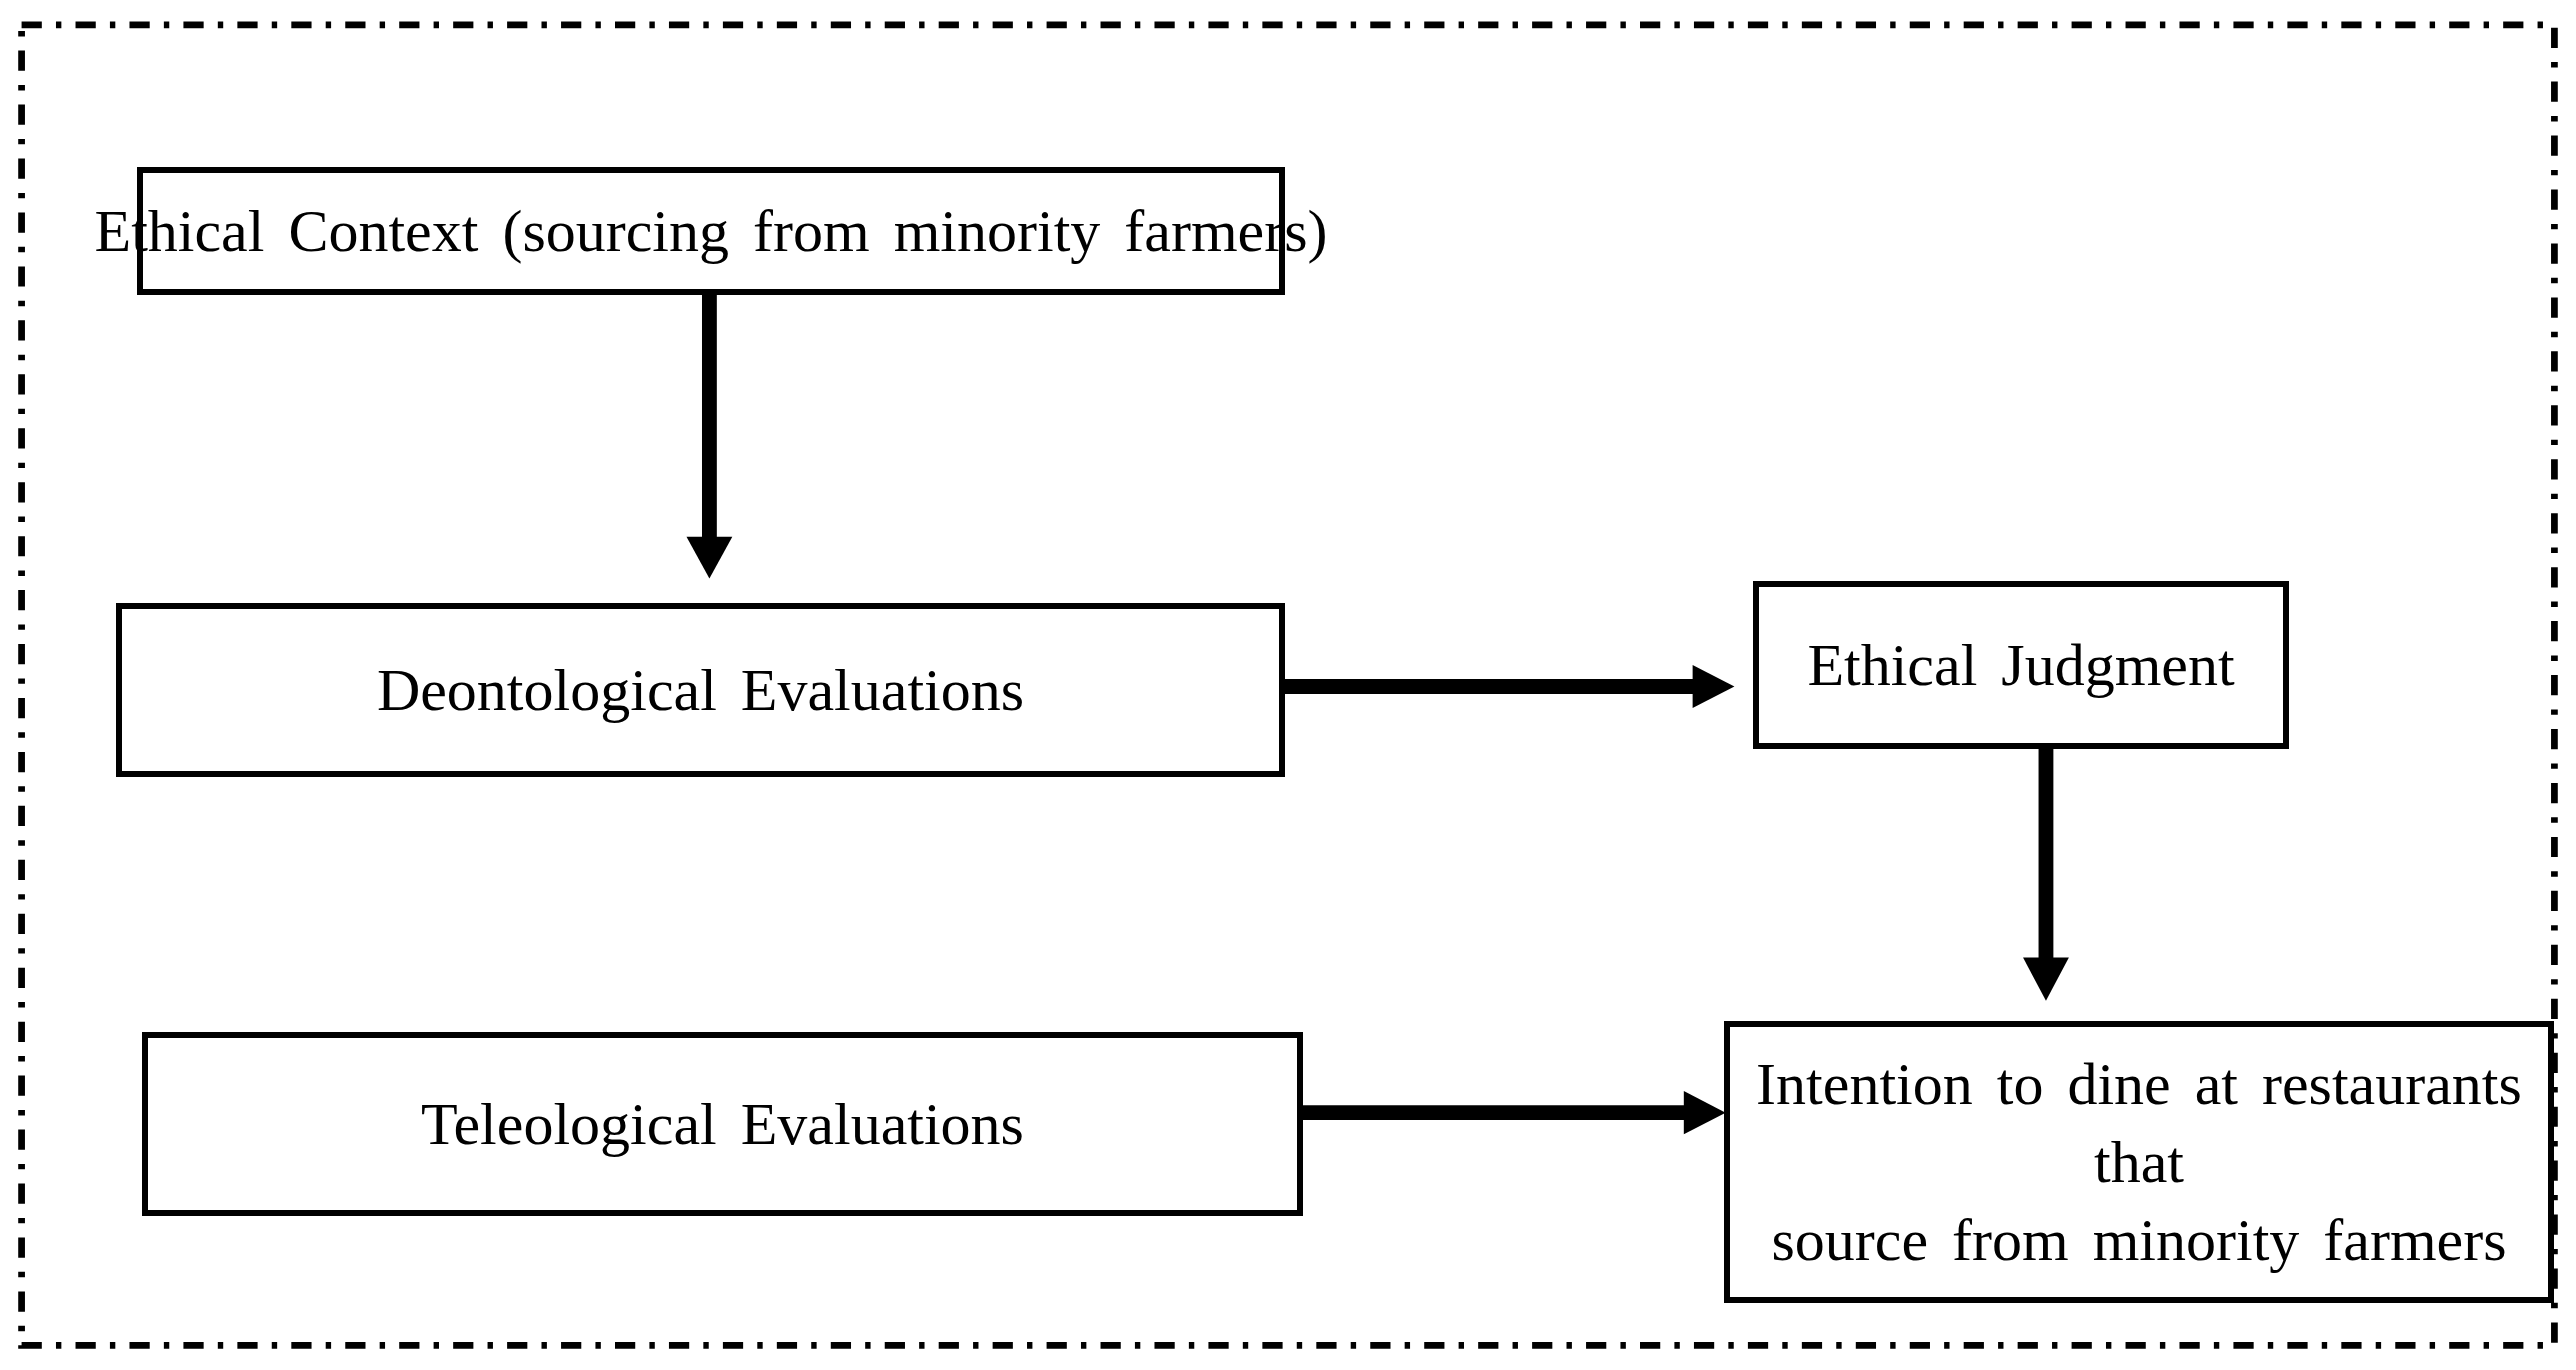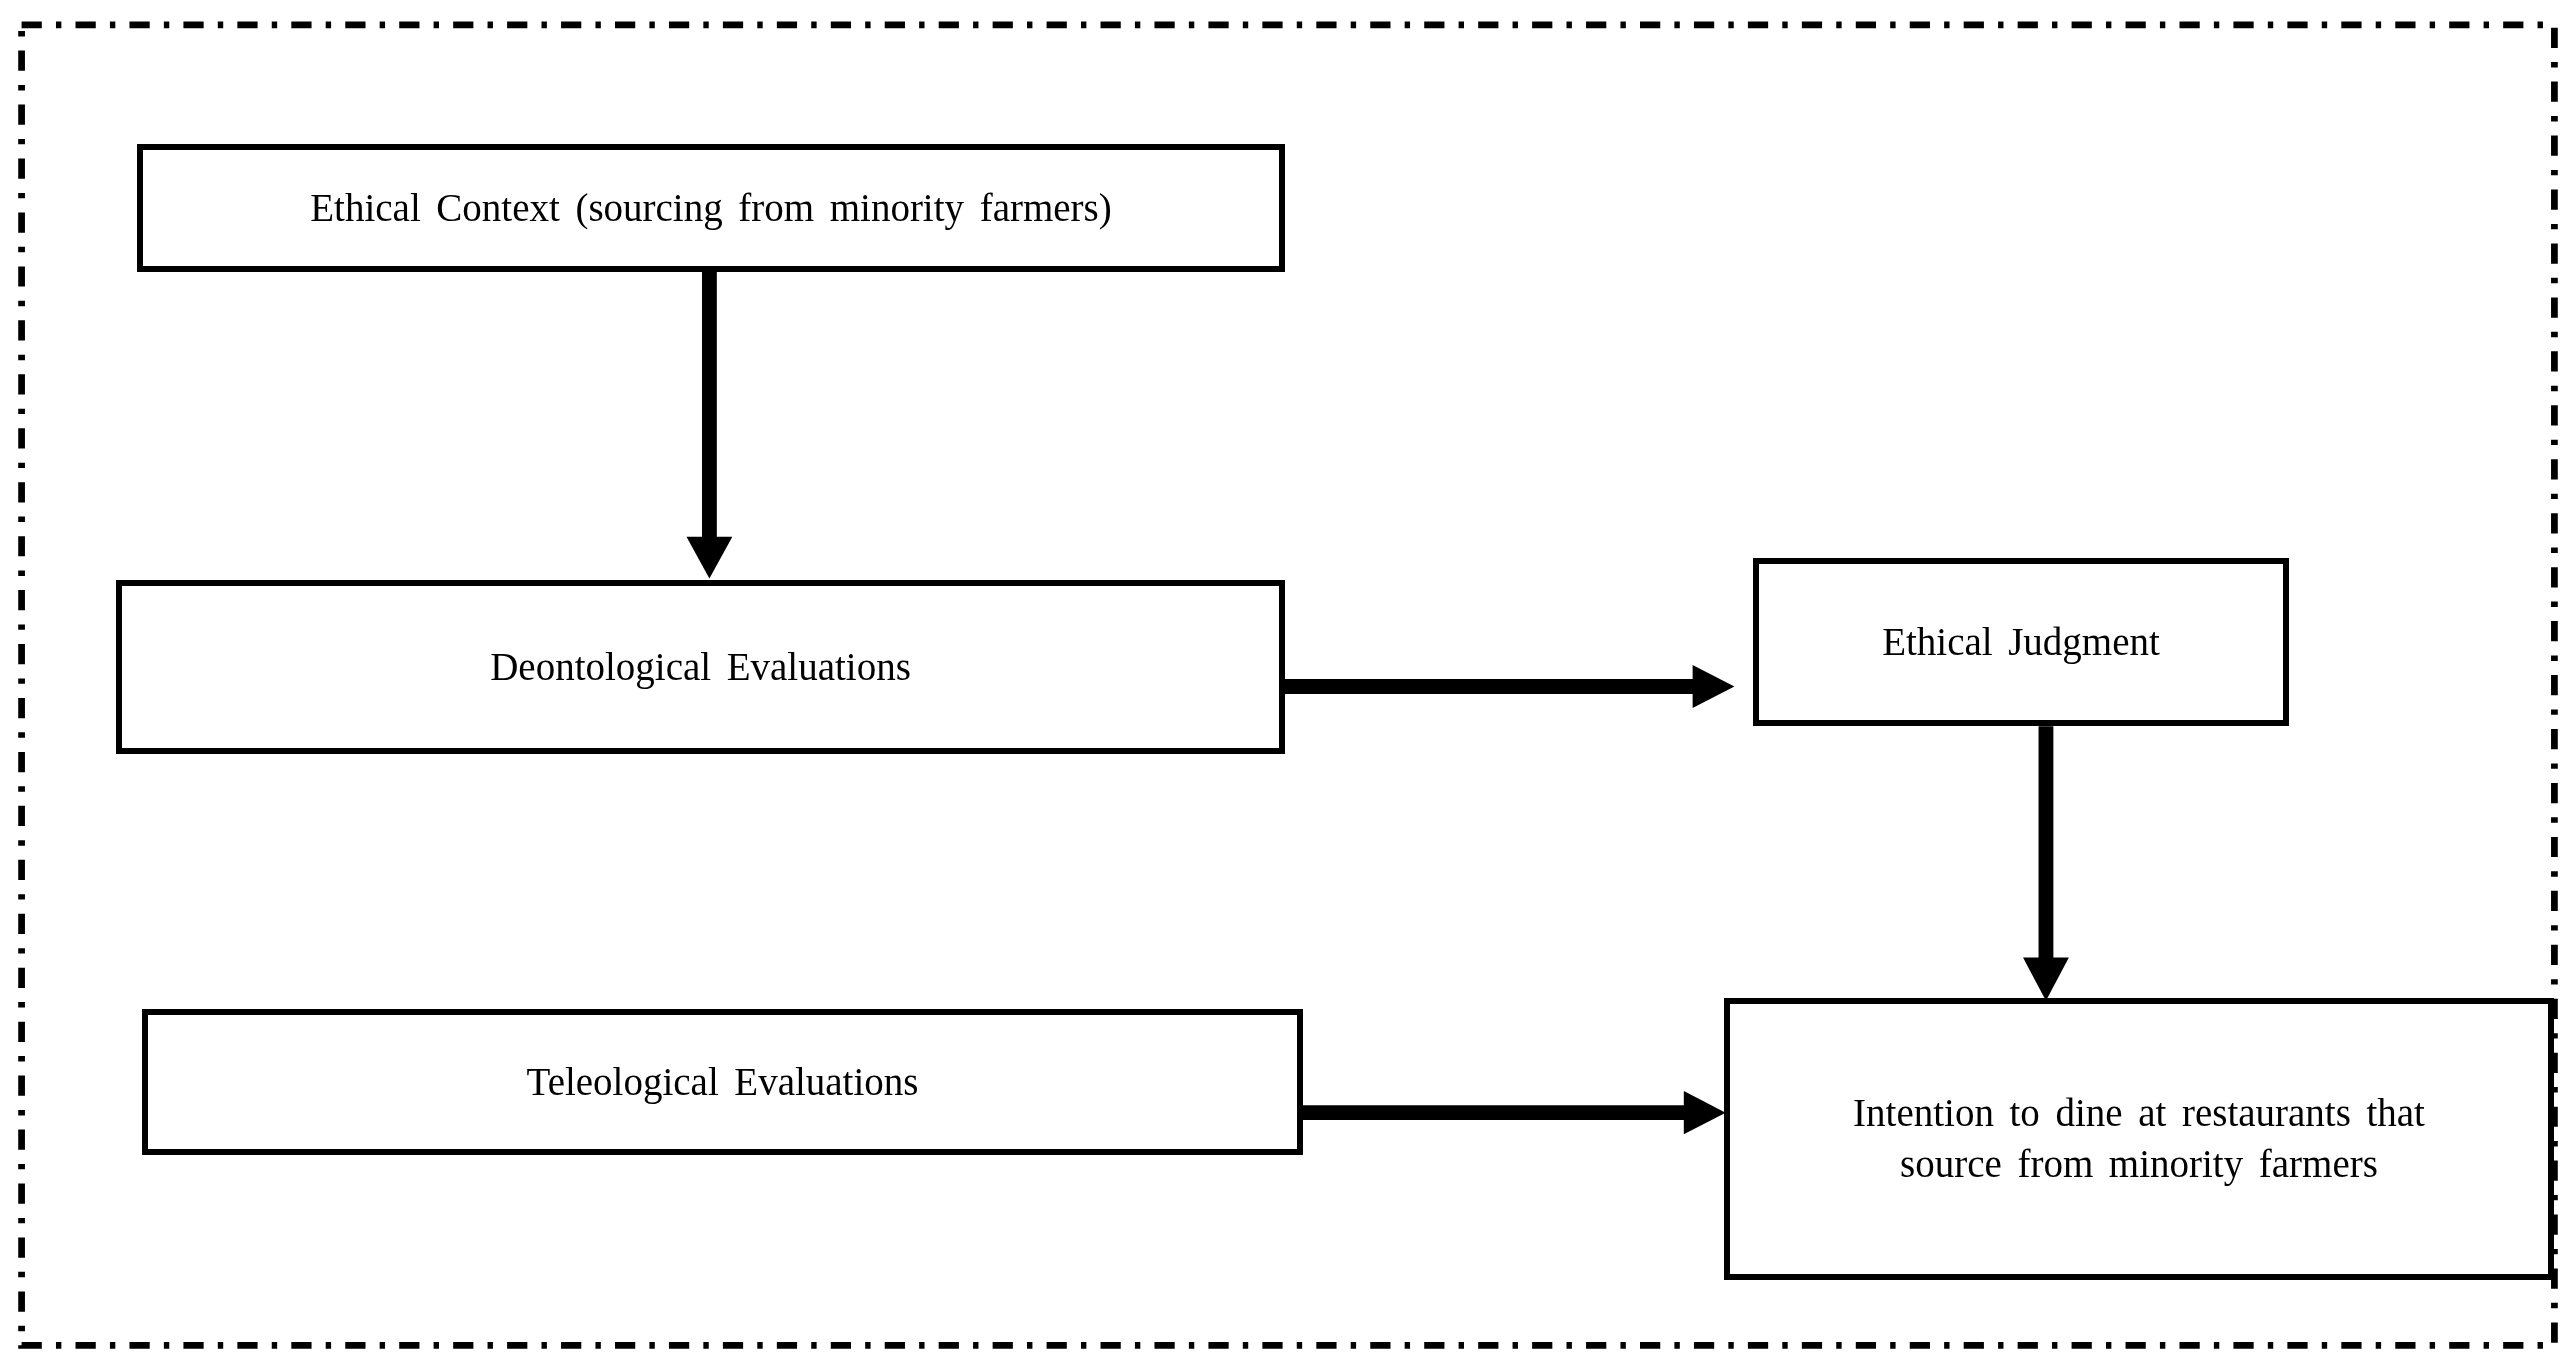--- a/index.html
+++ b/index.html
@@ -25,34 +25,35 @@
   }
   .node {
     position: absolute;
     box-sizing: border-box;
     border: 6px solid #000000;
     background: #ffffff;
     display: flex;
     align-items: center;
     justify-content: center;
     text-align: center;
-    font-size: 39px;
+    font-size: 60px;
     word-spacing: 0.15em;
     line-height: 1.3;
+    margin-top: 23px;
   }
   .node .label {
     white-space: nowrap;
   }
   .node.multiline .label {
     white-space: pre-line;
   }
   #box-ethical-context    { left: 137px;  top: 144px;  width: 1148px; height: 128px; }
   #box-deontological      { left: 116px;  top: 580px;  width: 1169px; height: 174px; }
   #box-ethical-judgment   { left: 1753px; top: 558px;  width: 536px;  height: 168px; justify-content: center; }
-  #box-teleological       { left: 142px;  top: 1009px; width: 1161px; height: 146px; }
+  #box-teleological       { left: 142px;  top: 1009px; width: 1161px; height: 184px; }
   #box-intention          { left: 1724px; top: 998px; width: 830px; height: 282px; }
 </style>
 </head>
 <body>
 
 <div class="canvas">
 
   <svg class="overlay" viewBox="0 0 3820 2033">
 
     <rect x="32" y="37" width="3756" height="1958" fill="none" stroke="#000000" stroke-width="10" stroke-dasharray="30 21 8 21"></rect>

